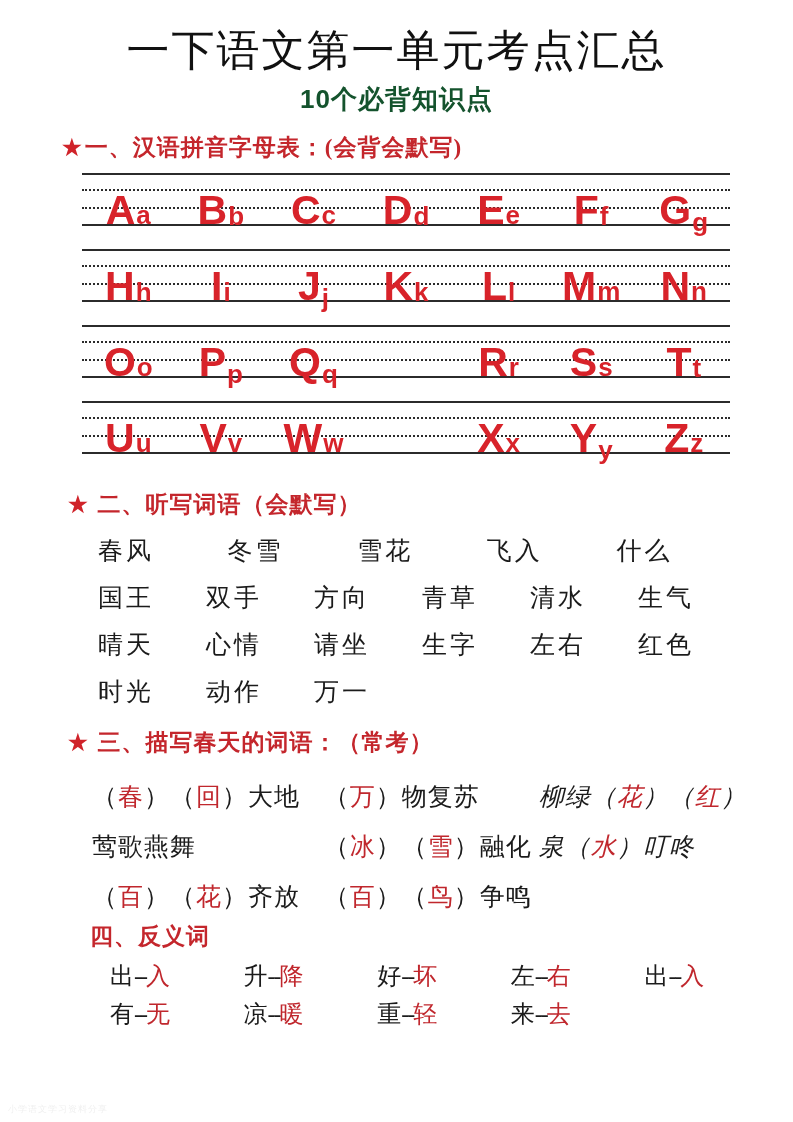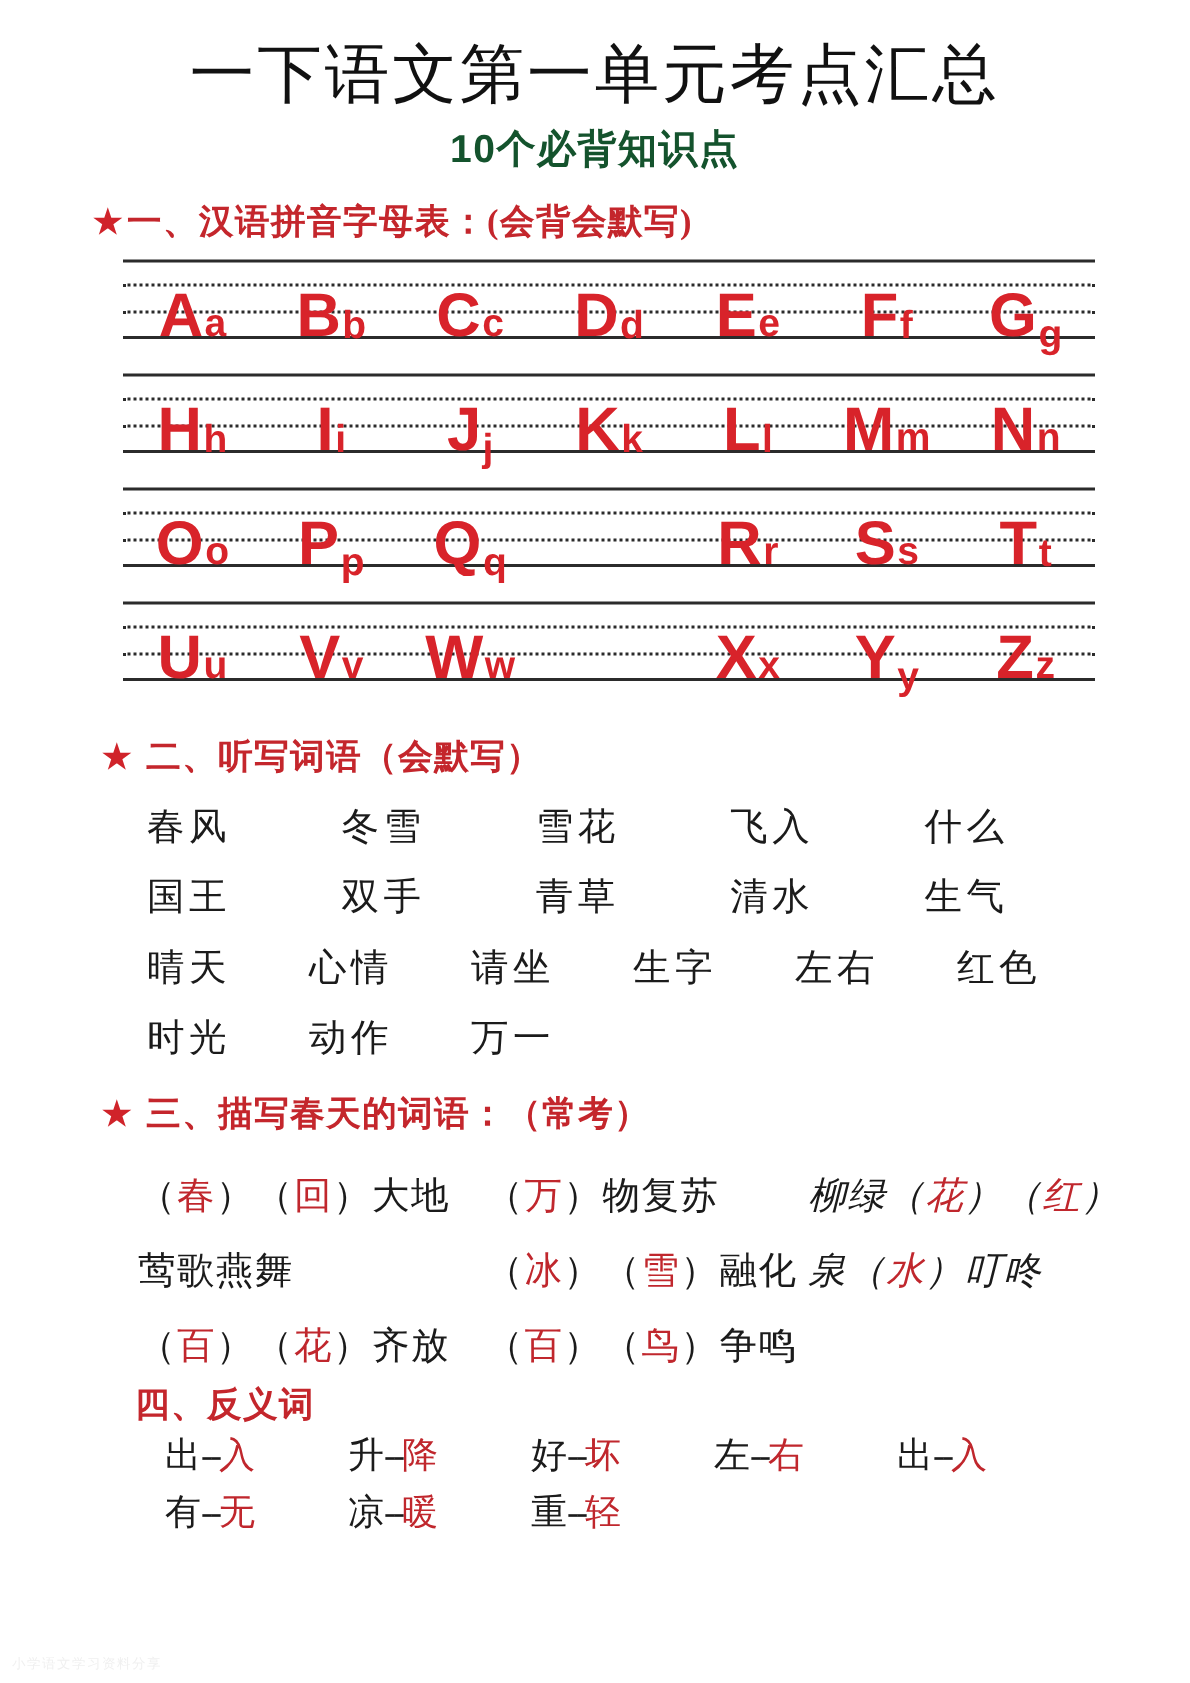--- a/index.html
+++ b/index.html
@@ -173,21 +173,22 @@
   .p-c2 { width: 232px; }
   .p-c3 { width: 230px; font-style: italic; }
 
   
   .anton-block { padding: 4px 0 0 0; }
   .anton-row {
     display: flex;
     margin-left: 70px;
     width: 640px;
     height: 38px;
-    align-items: flex-start;
+    align-items: flex-end;
+    gap: 28px;
   }
   .anton {
     font-size: 24px;
     color: #1b1b1b;
     white-space: nowrap;
     font-family: "Liberation Serif", "DejaVu Serif", serif;
     letter-spacing: 0px;
   }
   .anton .b { color: #1b1b1b; }
   .anton .dash { color: #1b1b1b; letter-spacing: -2px; }
@@ -420,20 +421,21 @@
       <div class="word-row">
         <div class="word">春风</div>
         <div class="word">冬雪</div>
         <div class="word">雪花</div>
         <div class="word">飞入</div>
         <div class="word">什么</div>
       </div>
       <div class="word-row">
         <div class="word">国王</div>
         <div class="word">双手</div>
+        <div class="word">方向</div>
         <div class="word">青草</div>
         <div class="word">清水</div>
         <div class="word">生气</div>
       </div>
       <div class="word-row">
         <div class="word">晴天</div>
         <div class="word">心情</div>
         <div class="word">请坐</div>
         <div class="word">生字</div>
         <div class="word">左右</div>
@@ -481,18 +483,19 @@
         <div class="anton a-c"><span class="b">出</span><span class="dash">--</span><span class="r">入</span></div>
         <div class="anton a-c"><span class="b">升</span><span class="dash">--</span><span class="r">降</span></div>
         <div class="anton a-c"><span class="b">好</span><span class="dash">--</span><span class="r">坏</span></div>
         <div class="anton a-c"><span class="b">左</span><span class="dash">--</span><span class="r">右</span></div>
         <div class="anton a-c"><span class="b">出</span><span class="dash">--</span><span class="r">入</span></div>
       </div>
       <div class="anton-row">
         <div class="anton a-c"><span class="b">有</span><span class="dash">--</span><span class="r">无</span></div>
         <div class="anton a-c"><span class="b">凉</span><span class="dash">--</span><span class="r">暖</span></div>
         <div class="anton a-c"><span class="b">重</span><span class="dash">--</span><span class="r">轻</span></div>
+        <div class="anton a-c"><span class="b">来</span><span class="dash">--</span><span class="r">去</span></div>
         <div class="anton a-c"></div>
       </div>
     </div>
 
   <div class="watermark">小学语文学习资料分享</div>
 </div>
 
 </body></html>

